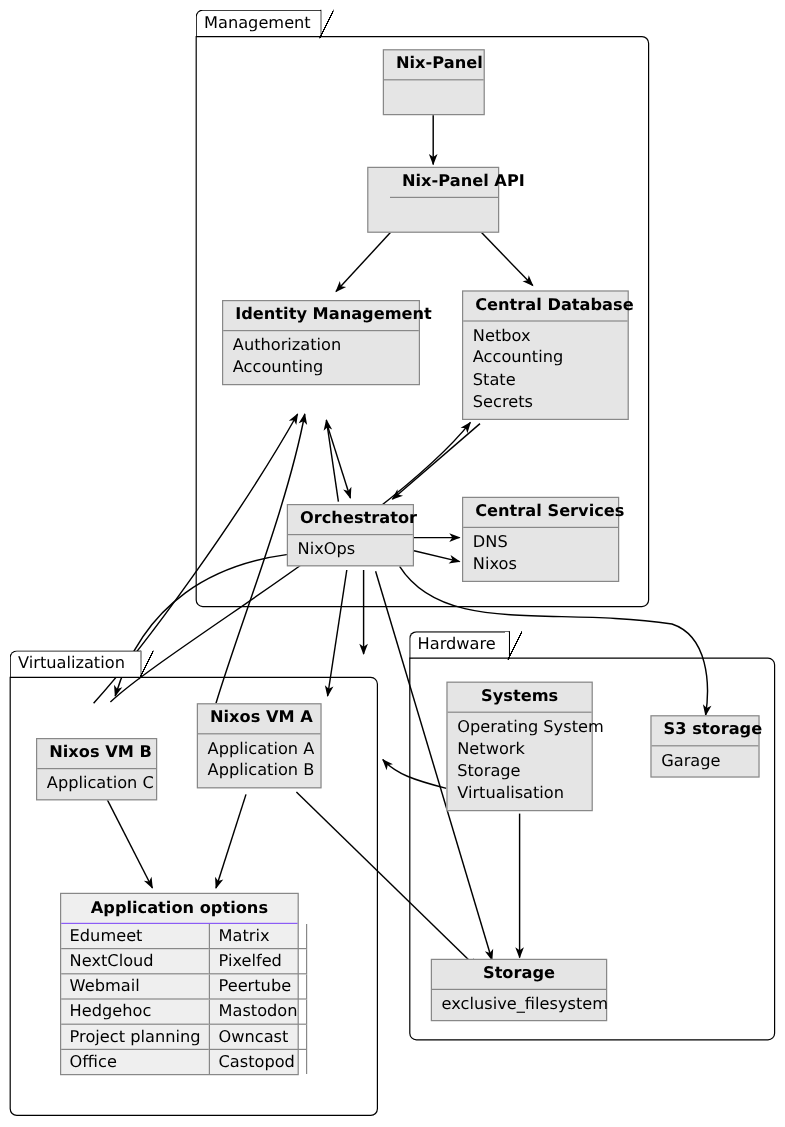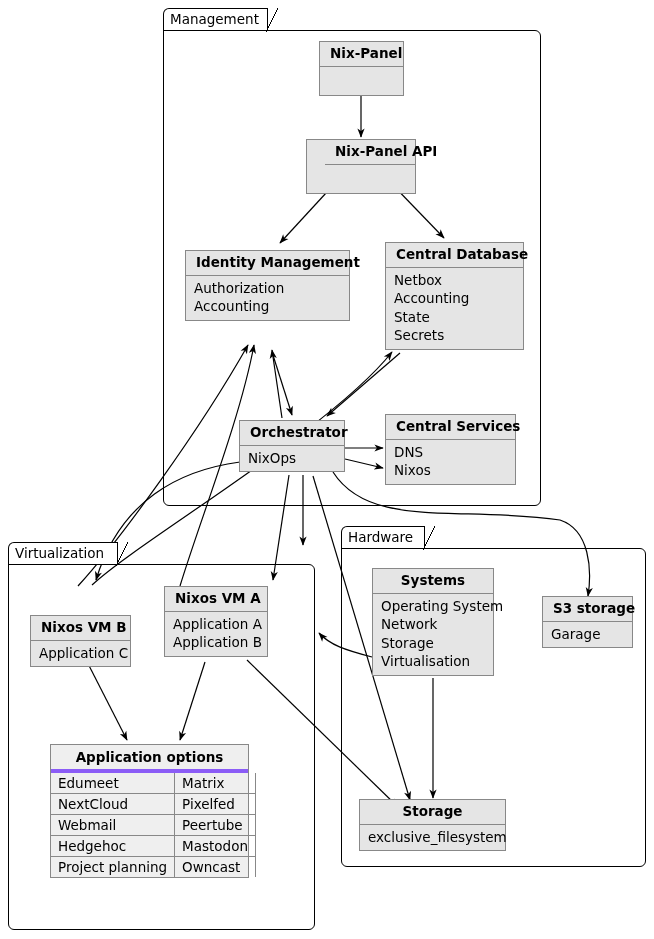--- a/index.html
+++ b/index.html
@@ -107,21 +107,21 @@
     z-index: 3;
     box-sizing: border-box;
     border: 1px solid #888888;
     background: #efefef;
     font-size: 13.5px;
   }
   .tablenode .th {
     font-weight: bold;
     text-align: center;
     padding: 4px 10px;
-    border-bottom: 4px solid #8b5cf6;
+    border-bottom: 1px solid #8b5cf6;
     white-space: nowrap;
   }
   .tablenode table {
     border-collapse: collapse;
     width: 100%;
   }
   .tablenode td {
     border: 1px solid #888888;
     border-left: none;
     border-bottom: none;
@@ -310,17 +310,21 @@
             <td class="col1">Peertube</td>
           </tr>
           <tr>
             <td class="col0">Hedgehoc</td>
             <td class="col1">Mastodon</td>
           </tr>
           <tr>
             <td class="col0">Project planning</td>
             <td class="col1">Owncast</td>
           </tr>
+          <tr>
+            <td class="col0">Office</td>
+            <td class="col1">Castopod</td>
+          </tr>
         </tbody>
     </table>
   </div>
 
 </div>
 
 </body></html>

